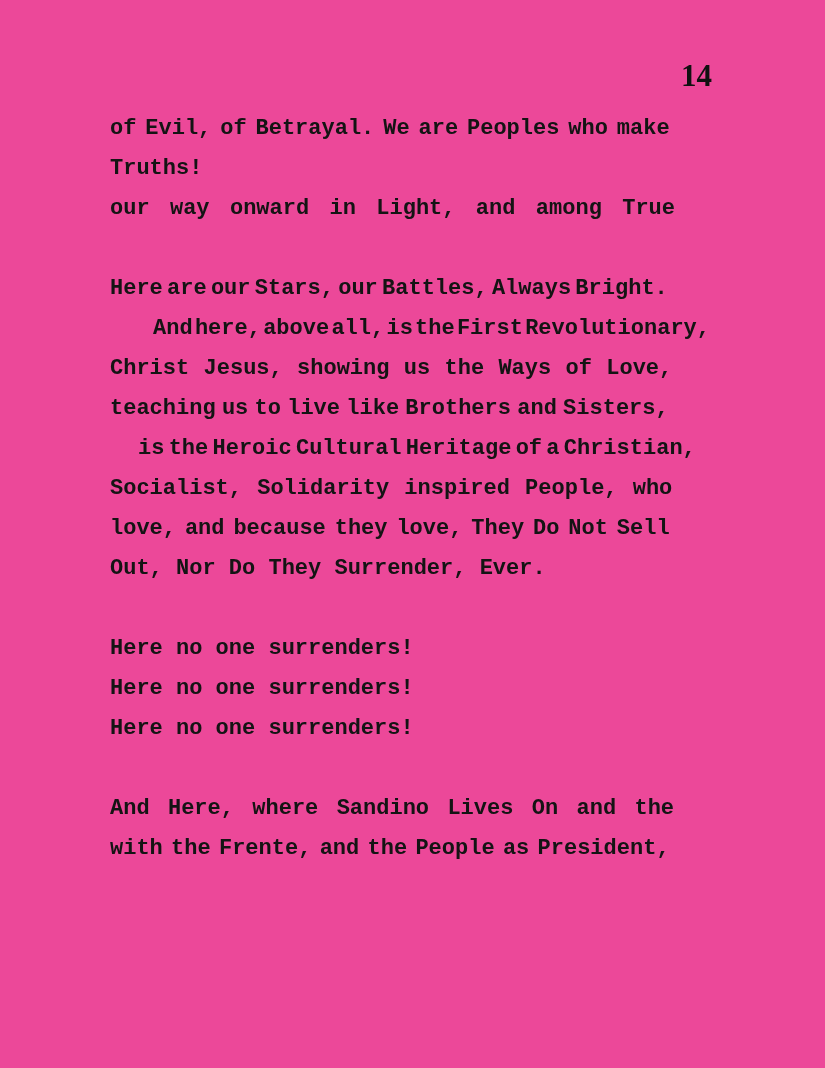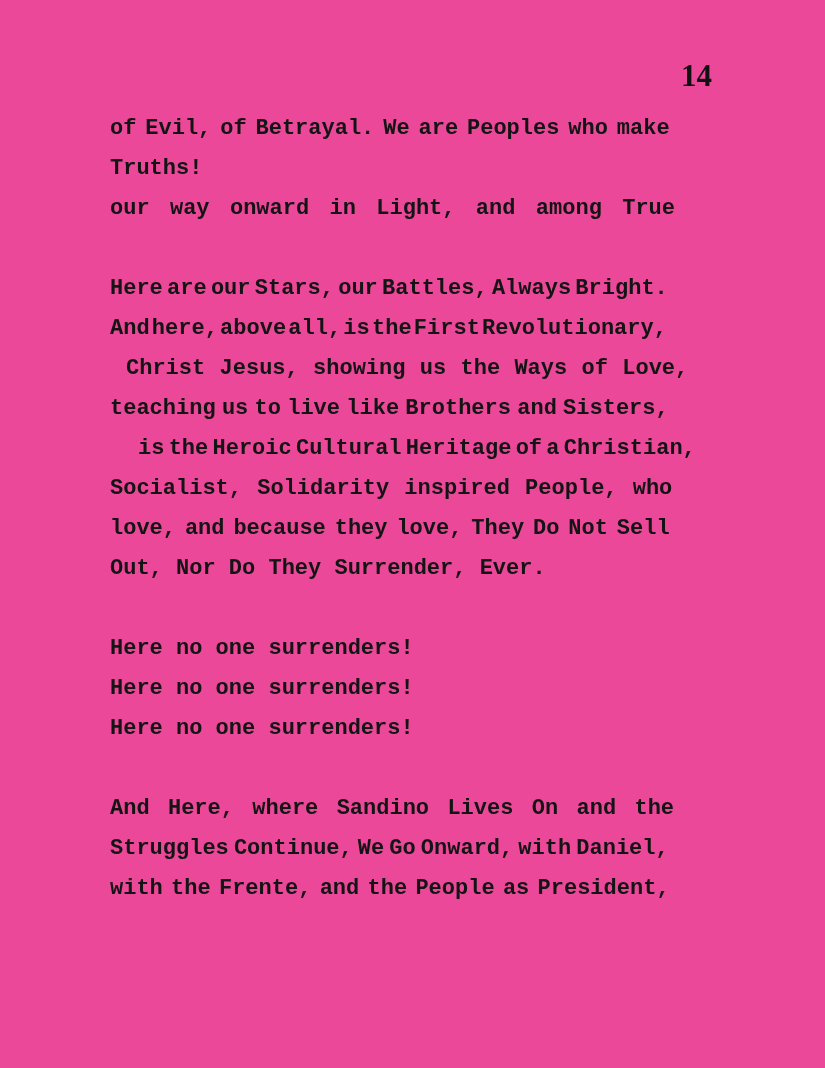--- a/index.html
+++ b/index.html
@@ -58,32 +58,31 @@
 <div class="page">
   <div class="page-number">14</div>
   <div class="text-body" id="doc-body">
       <div class="paragraph">
         <div class="line" style="word-spacing: -4.31px;">of Evil, of Betrayal. We are Peoples who make</div>
         <div class="line">Truths!</div>
         <div class="line" style="word-spacing: 7.16px;">our way onward in Light, and among True</div>
       </div>
       <div class="paragraph">
         <div class="line" style="word-spacing: -8.96px;">Here are our Stars, our Battles, Always Bright.</div>
-        <div class="line" style="word-spacing: -10.97px;">And here, above all, is the First Revolutionary,</div>
-        <div class="line" style="word-spacing: 1.11px; margin-left: 16px;">Christ Jesus, showing us the Ways of Love,</div>
+        <div class="line" style="word-spacing: -10.97px; text-align: right;">And here, above all, is the First Revolutionary,</div>
+        <div class="line" style="word-spacing: 1.11px;">Christ Jesus, showing us the Ways of Love,</div>
         <div class="line" style="word-spacing: -6.94px;">teaching us to live like Brothers and Sisters,</div>
         <div class="line" style="word-spacing: -8.96px; margin-left: 28px;">is the Heroic Cultural Heritage of a Christian,</div>
         <div class="line" style="word-spacing: 1.95px;">Socialist, Solidarity inspired People, who</div>
         <div class="line" style="word-spacing: -4.31px;">love, and because they love, They Do Not Sell</div>
         <div class="line">Out, Nor Do They Surrender, Ever.</div>
       </div>
       <div class="paragraph">
         <div class="line">Here no one surrenders!</div>
         <div class="line">Here no one surrenders!</div>
         <div class="line">Here no one surrenders!</div>
       </div>
       <div class="paragraph">
         <div class="line" style="word-spacing: 5.14px;">And Here, where Sandino Lives On and the</div>
-        <div class="line" style="word-spacing: -8.1px;">Struggles Continue, We Go Onward, with Daniel,</div>
         <div class="line" style="word-spacing: -4.93px;">with the Frente, and the People as President,</div>
       </div>
     </div>
 </div>
 
 </body></html>

